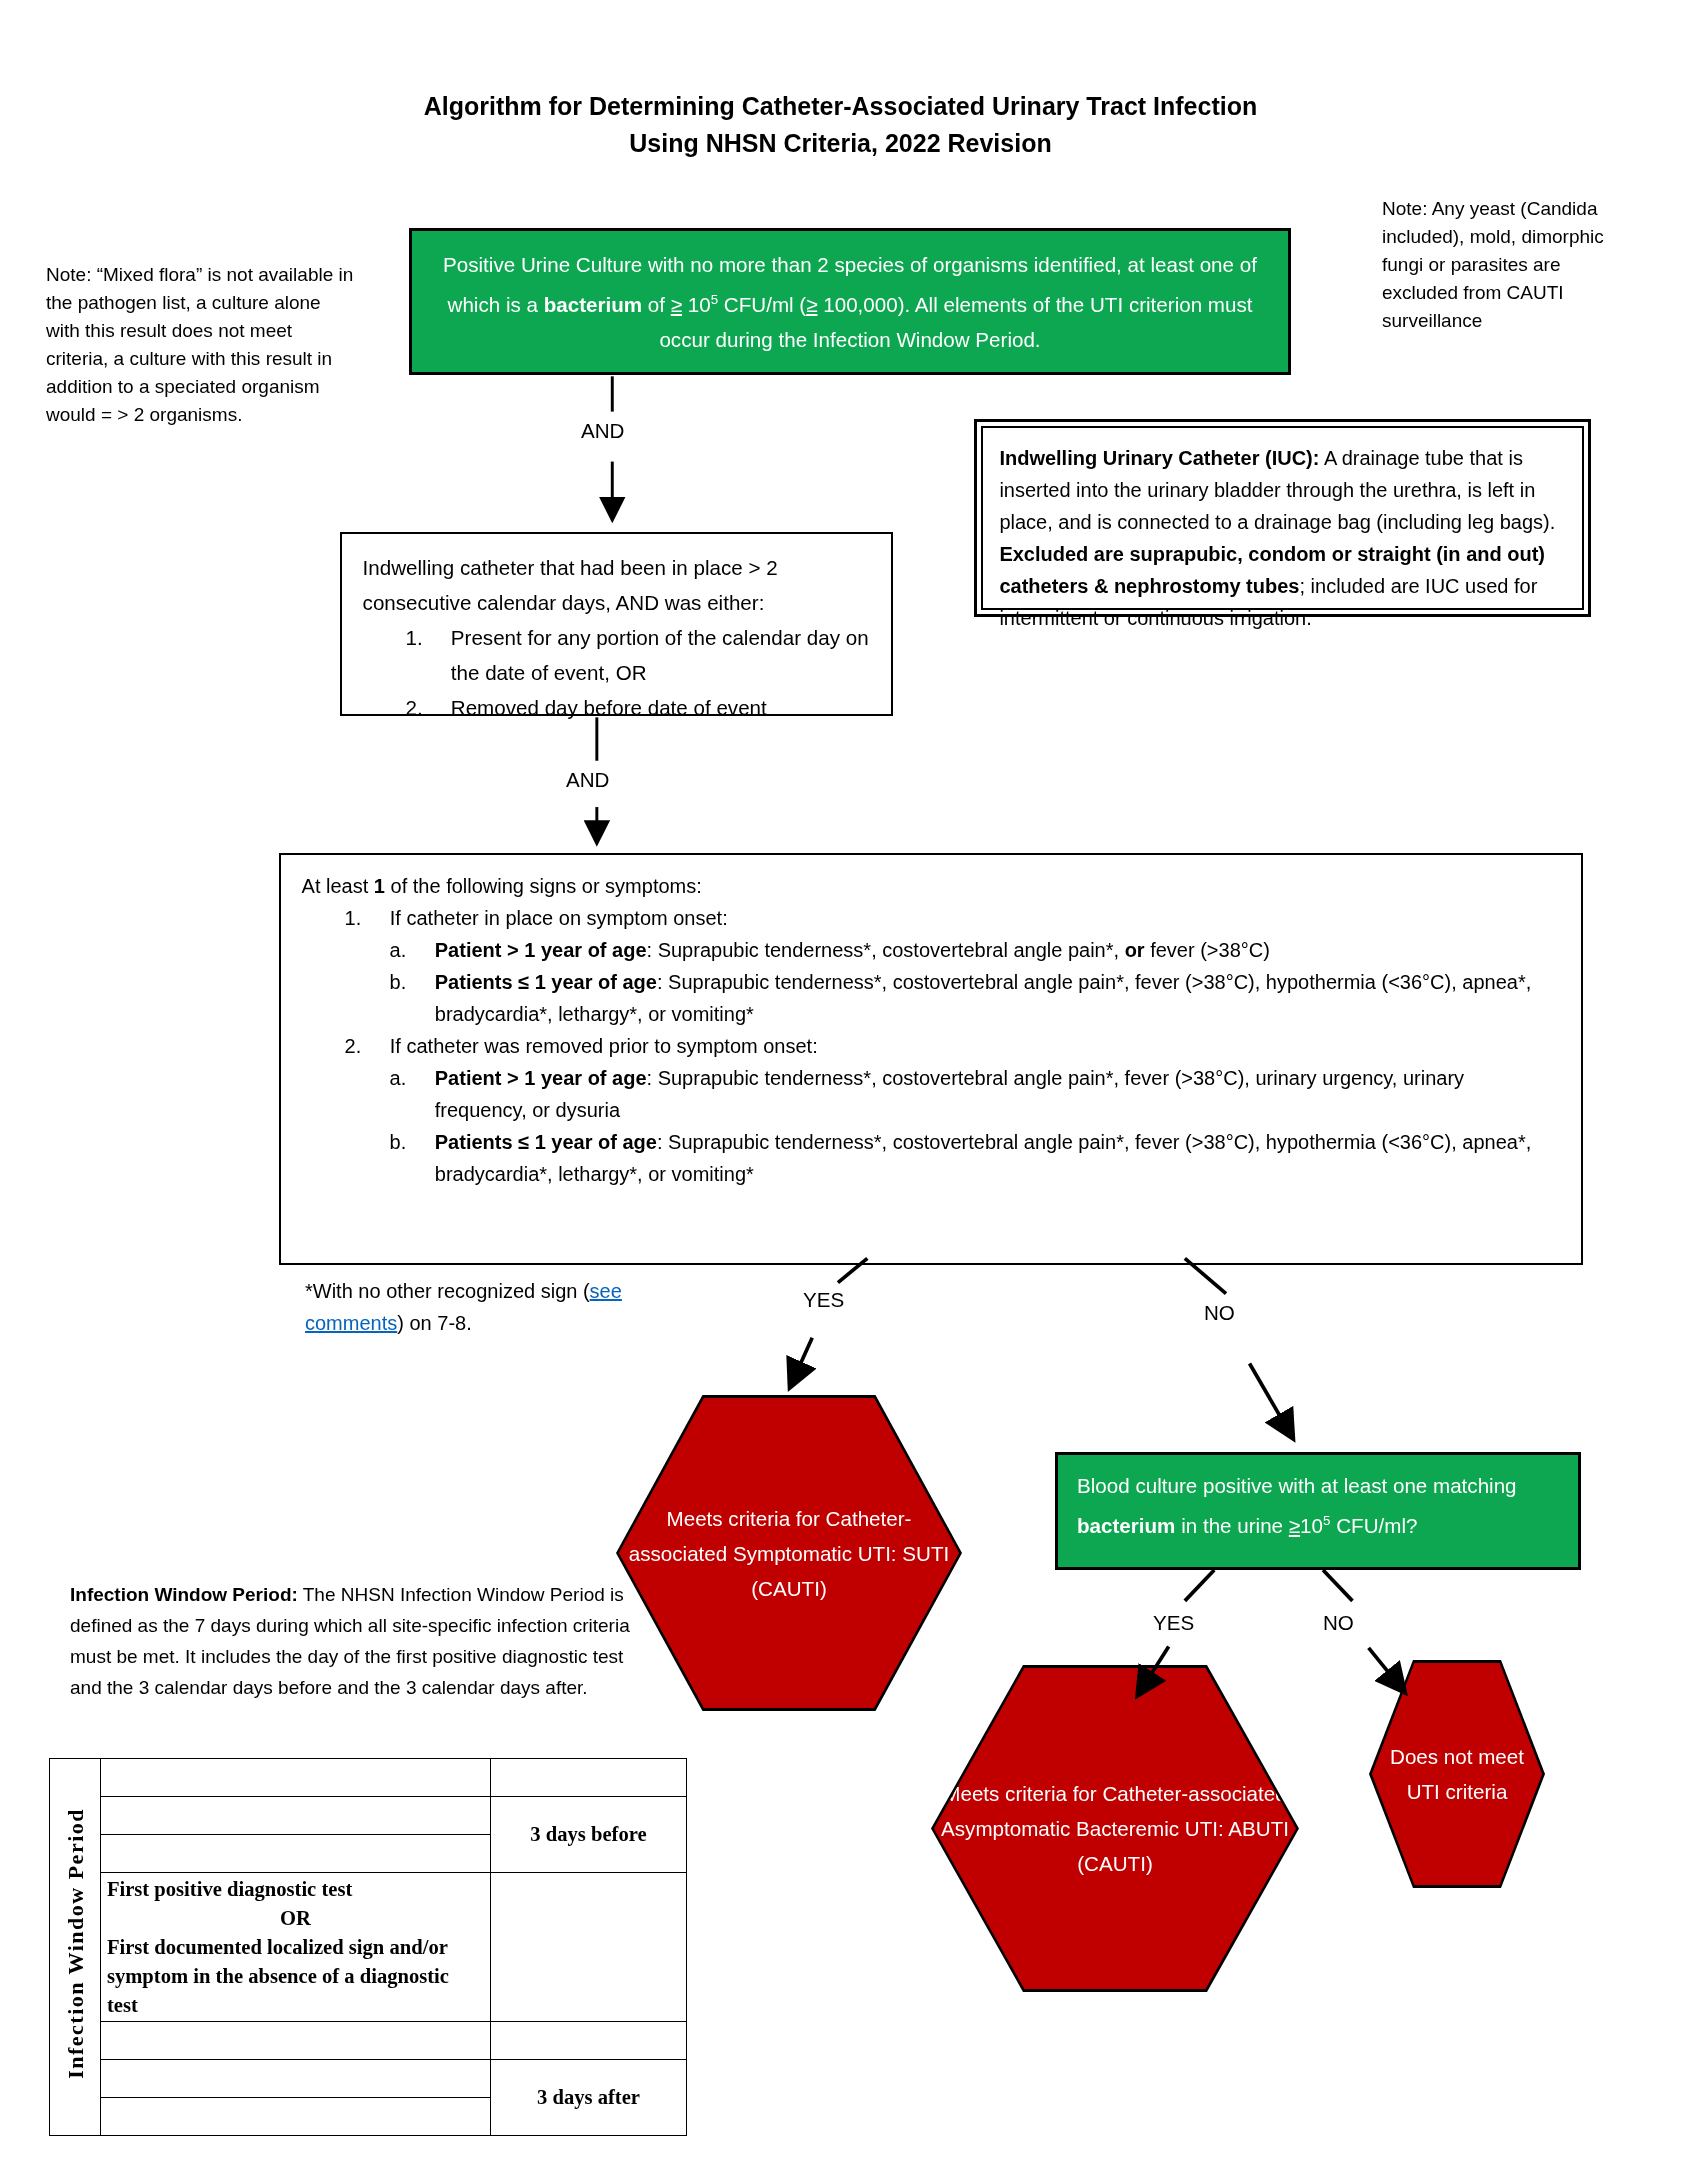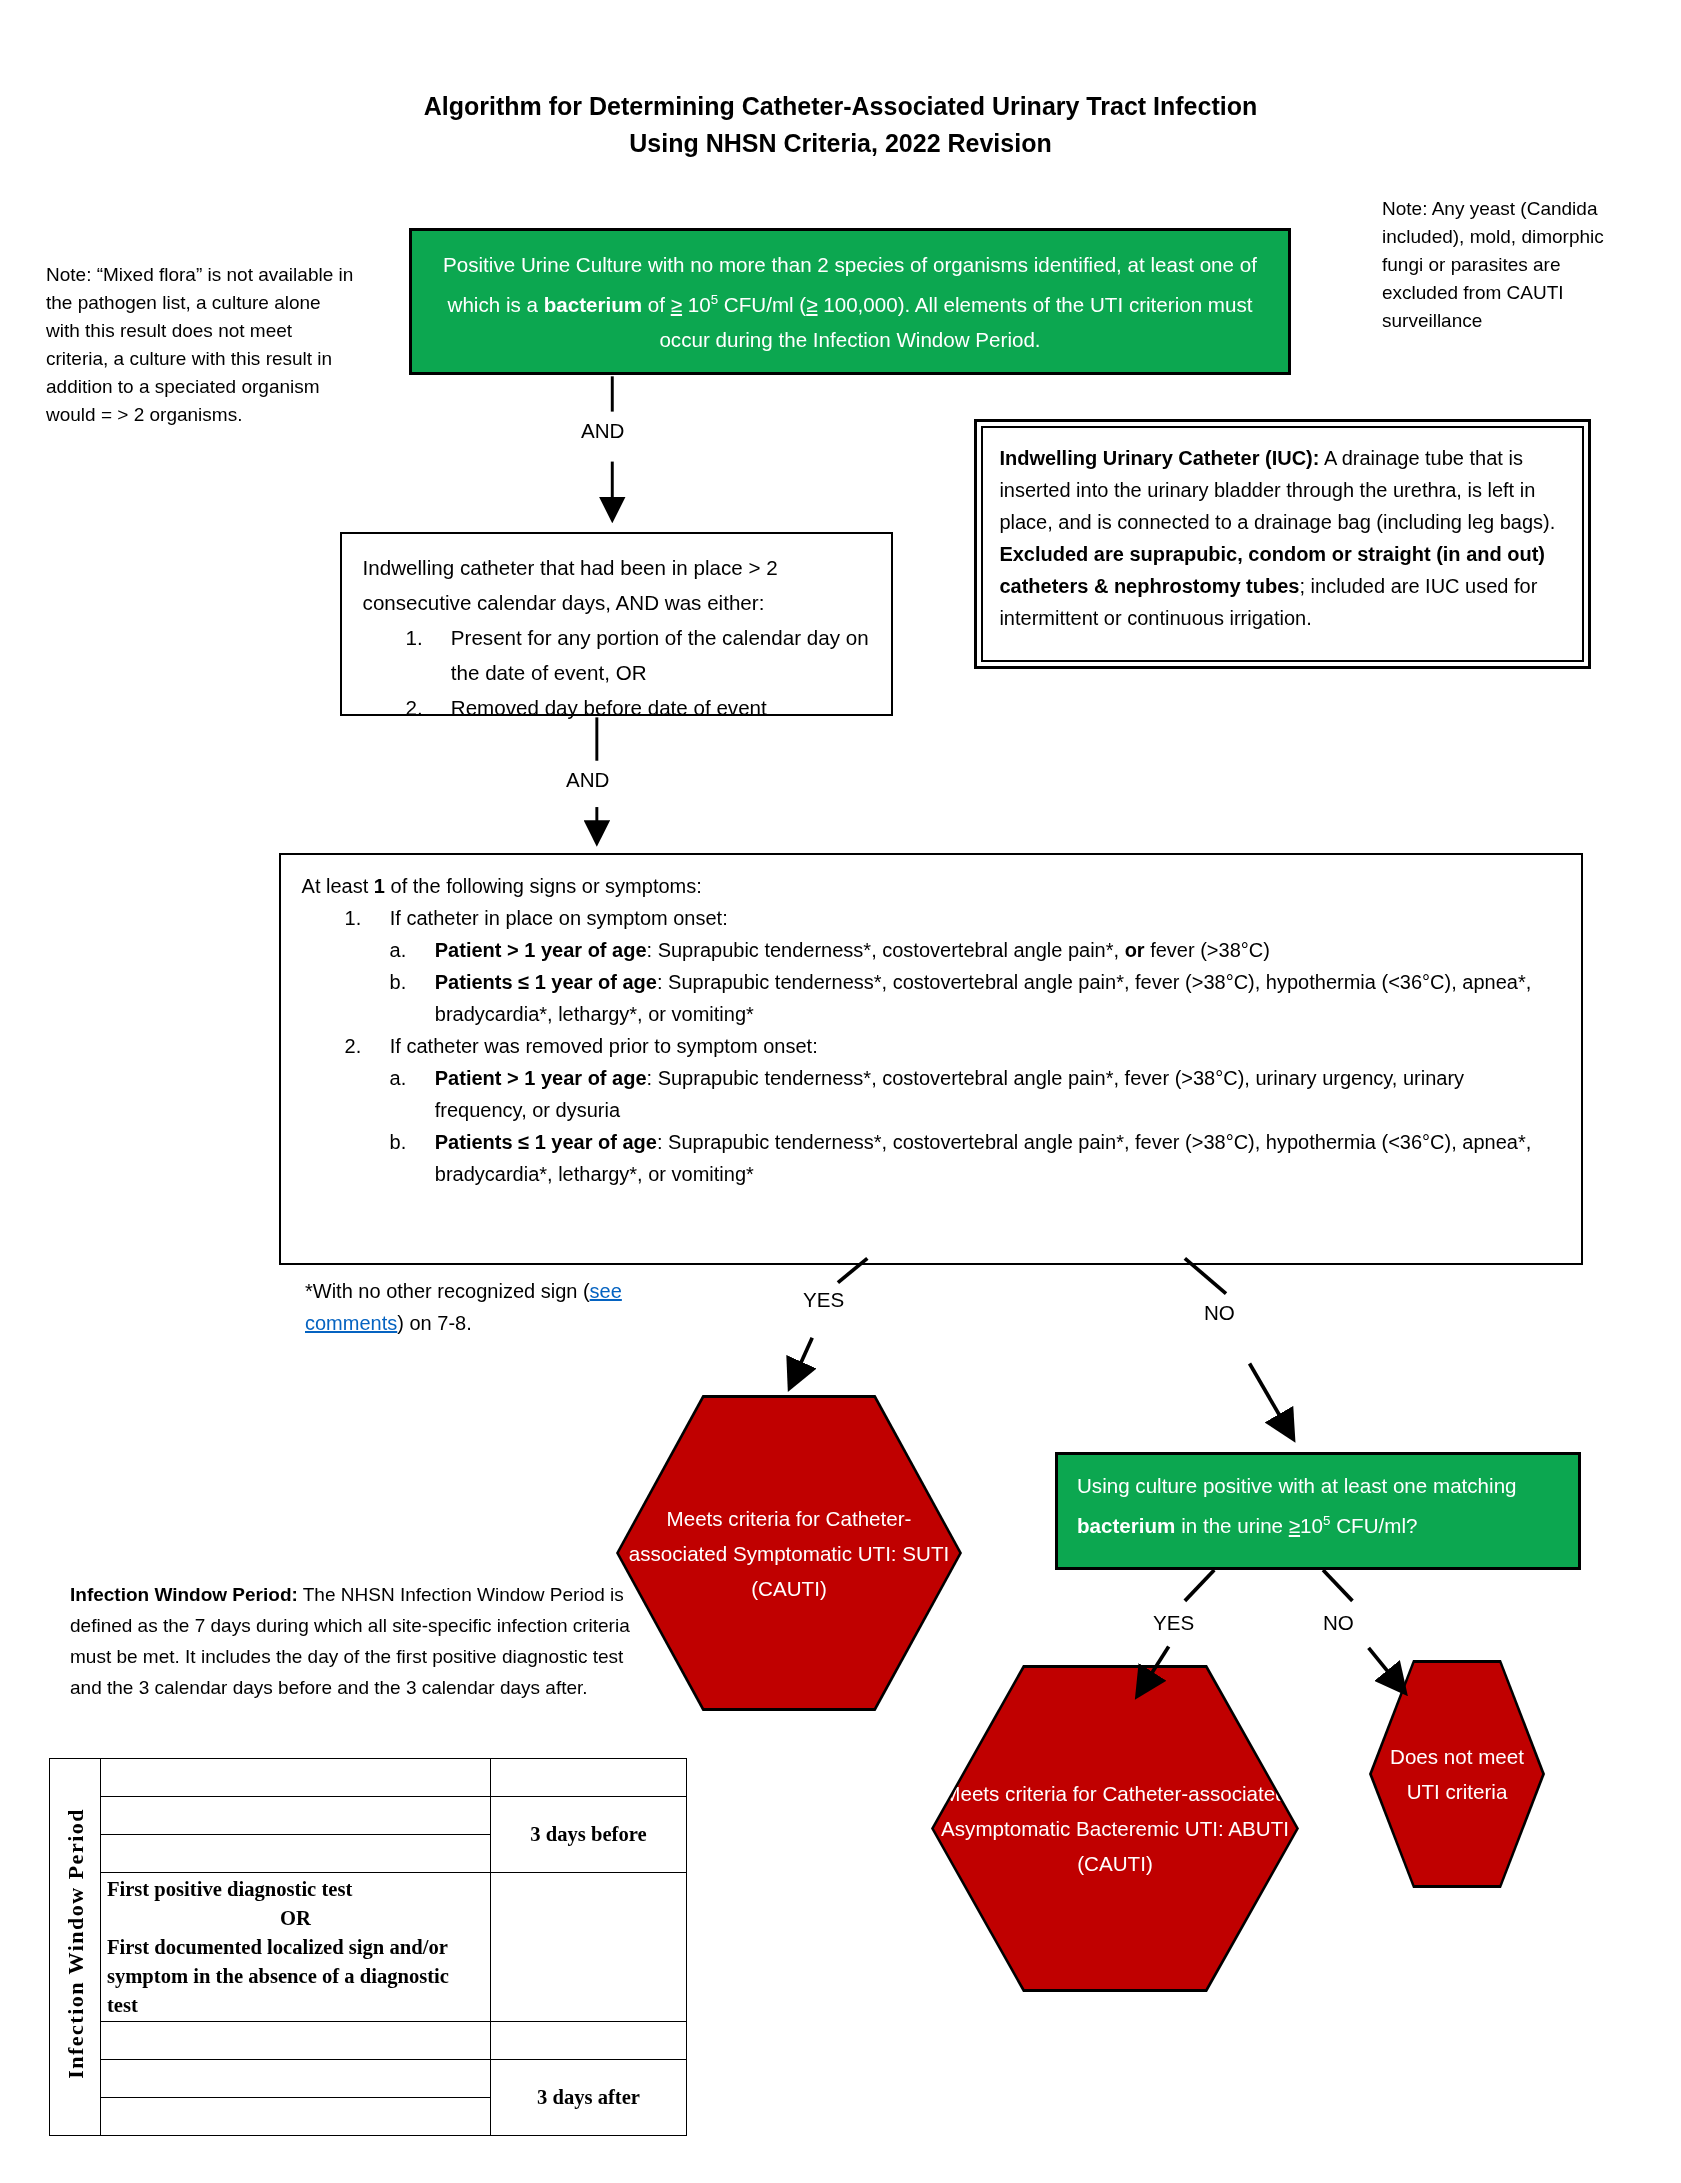--- a/index.html
+++ b/index.html
@@ -64,21 +64,21 @@
     font-size: 20.6px; line-height: 35px;
   }
   #box-signs-symptoms {
     left: 279px; top: 853px; width: 1304px; height: 412px;
     padding: 14.7px 20.6px;
     font-size: 20px; line-height: 32px;
   }
 
   
   #box-iuc-definition {
-    left: 974px; top: 419px; width: 617px; height: 250px;
+    left: 974px; top: 419px; width: 617px; height: 198px;
     border: 3.7px solid #000;
     padding: 4.4px;
     background: #fff;
   }
   #box-iuc-definition .inner {
     border: 2.2px solid #000;
     width: 100%; height: 100%;
     padding: 13.2px 16px;
     font-size: 20px; line-height: 32px;
   }
@@ -239,21 +239,21 @@
       <span class="body"><b>Patients ≤ 1 year of age</b><span>: Suprapubic tenderness*, costovertebral angle pain*, fever (&gt;38°C), hypothermia (&lt;36°C), apnea*, bradycardia*, lethargy*, or vomiting*</span></span>
     </li>
   </ol>
 </div>
 
 <div class="abs footnote">
   <span>*With no other recognized sign (</span><a class="link" href="#">see comments</a><span>) on 7-8.</span>
 </div>
 
 <div class="abs green-box" id="box-blood-culture">
-  <span>Using culture positive with at least one matching </span><b>bacterium</b><span> in the urine </span><span class="ul">≥</span><span>10</span><sup>5</sup><span> CFU/ml?</span>
+  <span>Blood culture positive with at least one matching </span><b>bacterium</b><span> in the urine </span><span class="ul">≥</span><span>10</span><sup>5</sup><span> CFU/ml?</span>
 </div>
 
 <div class="abs hex-outer" id="hex-suti">
   <div class="hex-inner">Meets criteria for Catheter-associated Symptomatic UTI: SUTI (CAUTI)</div>
 </div>
 
 <div class="abs hex-outer" id="hex-abuti">
   <div class="hex-inner">Meets criteria for Catheter-associated Asymptomatic Bacteremic UTI: ABUTI (CAUTI)</div>
 </div>
 

